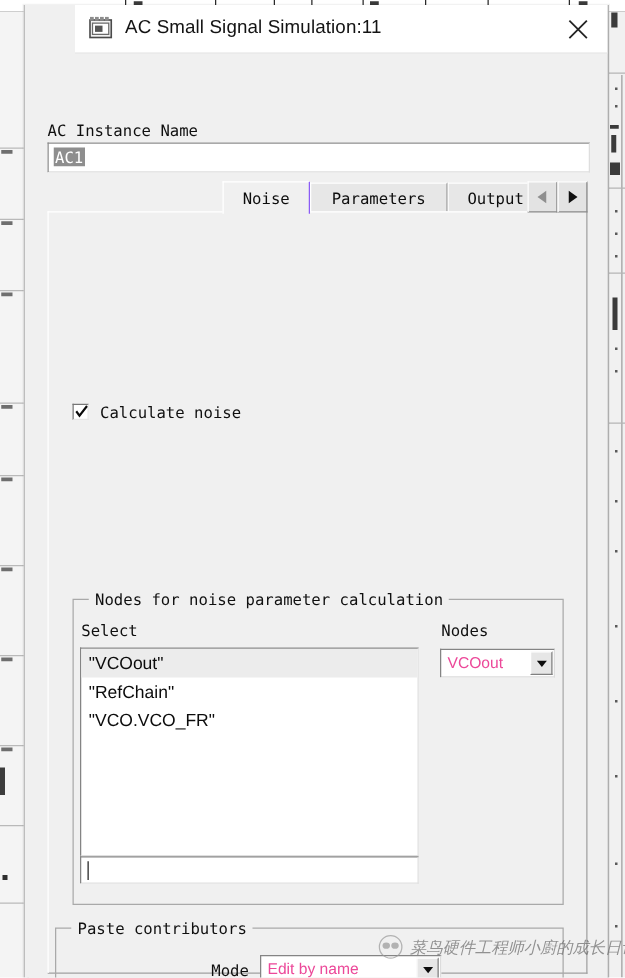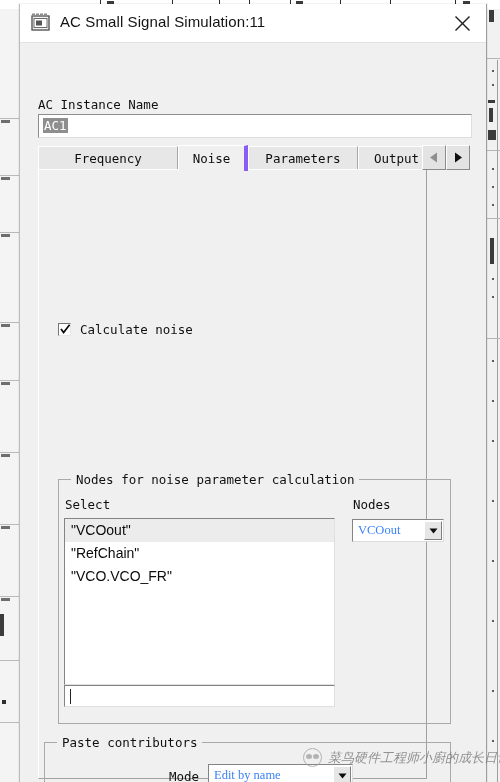--- a/index.html
+++ b/index.html
@@ -28,20 +28,21 @@
   
   .dialog{
     position:absolute;left:19px;top:4px;width:466px;height:778px;
     background:#f0f0f0;
     border-left:1px solid #bdbdbd;border-right:1px solid #9e9e9e;
     box-shadow:0 0 0 1px rgba(0,0,0,0.05);
   }
   .titlebar{
     position:relative;height:38px;background:#ffffff;
     border-bottom:1px solid #e2e2e2;
+    margin-left:40px;
   }
   .title-icon{
     position:absolute;left:11px;top:9px;width:20px;height:19px;
   }
   .title-text{
     position:absolute;left:40px;top:9px;
     font-family:"Liberation Sans", sans-serif;
     font-size:15px;color:#131313;letter-spacing:0.1px;white-space:nowrap;
   }
   .title-close{
@@ -73,31 +74,31 @@
   .tabstrip{position:absolute;left:18px;top:102px;width:432px;height:25px;}
   .tab{
     position:absolute;top:1px;height:24px;
     display:flex;align-items:center;justify-content:center;
     font-family:"DejaVu Sans Mono", monospace;font-size:12.5px;color:#0d0d0d;
     background:#e7e7e7;border-top:1px solid #ffffff;border-left:1px solid #ffffff;
     border-right:1px solid #a7a7a7;
     box-sizing:border-box;white-space:nowrap;
   }
   .tab.sel{
-    background:#f0f0f0;top:0;height:26px;border-right:4px solid #8b5cf6;
+    background:#f0f0f0;top:0;height:26px;border-right:1px solid #8b5cf6;
     border-left:1px solid #ffffff;z-index:3;
   }
   .tabscroll{
     position:absolute;top:0;width:24px;height:25px;background:#e3e3e3;
     border-top:1px solid #ffffff;border-left:1px solid #ffffff;
     border-right:1px solid #8b8b8b;border-bottom:1px solid #8b8b8b;
     display:flex;align-items:center;justify-content:center;box-sizing:border-box;z-index:5;
   }
   .tabpanel{
-    position:absolute;left:18px;top:126px;width:389px;height:610px;
+    position:absolute;left:18px;top:126px;width:432px;height:610px;
     background:#f0f0f0;border-top:1px solid #ffffff;border-left:1px solid #ffffff;
     border-right:1px solid #a0a0a0;border-bottom:1px solid #a0a0a0;
     box-sizing:border-box;
   }
 
   .chk-row{position:absolute;left:19px;top:152px;display:flex;align-items:center;gap:9px;}
   .chkbox{
     width:13px;height:13px;background:#ffffff;position:relative;
     border-top:1px solid #767676;border-left:1px solid #767676;
     border-right:1px solid #e6e6e6;border-bottom:1px solid #e6e6e6;
@@ -131,21 +132,21 @@
   .listitem.sel{background:#ececec;}
 
   .combo{
     position:absolute;height:23px;background:#ffffff;
     border-top:1px solid #848484;border-left:1px solid #848484;
     border-right:1px solid #dcdcdc;border-bottom:1px solid #dcdcdc;
     box-sizing:border-box;
   }
   .combo .val{
     position:absolute;left:5px;top:3px;
-    font-family:Liberation Serif, serif;font-size:12.5px;color:#3b82f6;white-space:nowrap;
+    font-family:Liberation Sans, sans-serif;font-size:12.5px;color:#ec4899;white-space:nowrap;
   }
   .combo .arrowbtn{
     position:absolute;right:1px;top:1px;width:18px;height:19px;background:#e6e6e6;
     border-top:1px solid #ffffff;border-left:1px solid #ffffff;
     border-right:1px solid #808080;border-bottom:1px solid #808080;
     display:flex;align-items:center;justify-content:center;box-sizing:border-box;
   }
 
   .btn{
     position:absolute;height:25px;background:#ebebeb;
@@ -266,21 +267,20 @@
     </div>
 
     <div class="body">
 
       <div class="lbl field-label">AC Instance Name</div>
       <div class="textfield">
         <span class="sel">AC1</span>
       </div>
 
       <div class="tabstrip">
-        <div class="tab" style="left:0px;width:140px">Frequency</div>
         <div class="tab sel" style="left:140px;width:70px">Noise</div>
         <div class="tab" style="left:320px;width:77px">Output</div>
         <div class="tab" style="left:210px;width:110px">Parameters</div>
         <div class="tab" style="left:397px;width:35px">D</div>
         <div class="tabscroll" style="left:384px">
           <svg width="10" height="11" viewBox="0 0 10 11">
             <polygon points="8,0.5 8,10.5 1,5.5" fill="#8f8f8f"></polygon>
           </svg>
         </div>
         <div class="tabscroll" style="left:408px">

